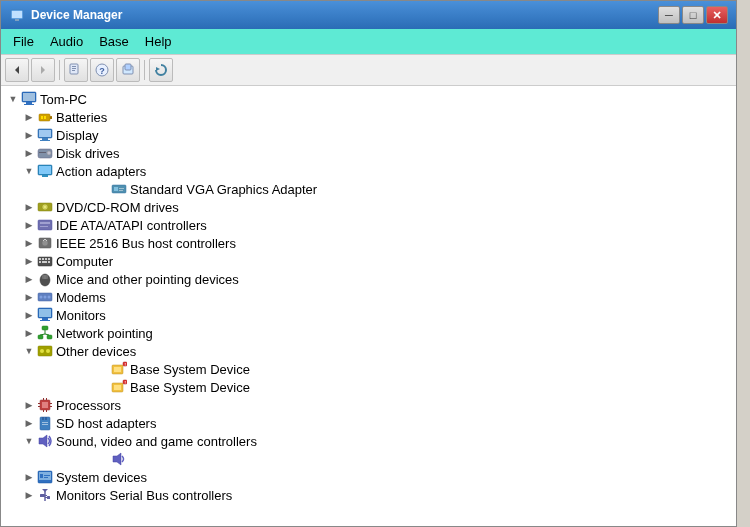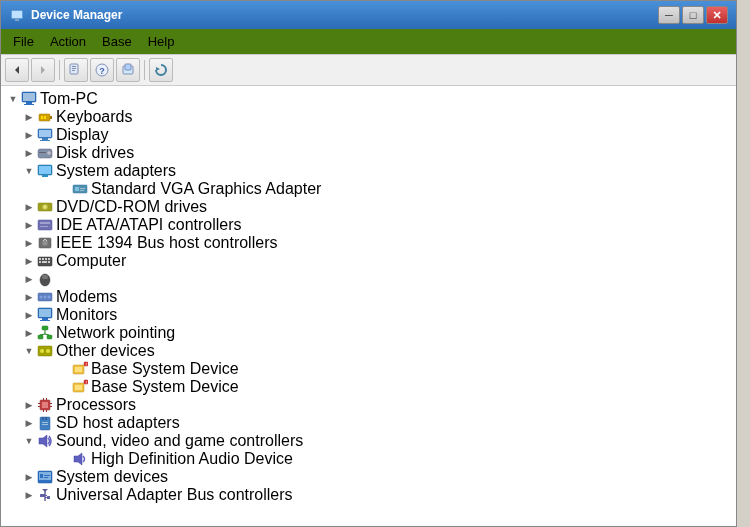--- a/index.html
+++ b/index.html
@@ -56,21 +56,21 @@
       justify-content: center;
       font-size: 11px;
       color: #333;
       cursor: pointer;
     }
     .tb-btn.close {
       background: linear-gradient(to bottom, #e86060, #c03030);
       color: white;
     }
     .menu-bar {
-      background: #4d7c0f;
+      background: #5eead4;
       border-bottom: 1px solid #ccc;
       display: flex;
       padding: 2px 4px;
     }
     .menu-item {
       padding: 3px 8px;
       cursor: pointer;
       font-size: 13px;
       color: #000;
     }
@@ -132,26 +132,26 @@
       width: 16px;
       height: 16px;
       margin-right: 3px;
       flex-shrink: 0;
       display: flex;
       align-items: center;
       justify-content: center;
       font-size: 14px;
     }
     .node-label {
-      font-size: 16px;
+      font-size: 13px;
     }
     
     .indent-0 { padding-left: 4px; }
     .indent-1 { padding-left: 20px; }
-    .indent-2 { padding-left: 55px; }
+    .indent-2 { padding-left: 55px; margin-left: 39px; }
 
     
     .icon-computer { color: #3070c0; }
   </style>
 </head>
 <body>
 
 <div class="window">
 
   <div class="title-bar">
@@ -165,21 +165,21 @@
     <span class="title-bar-text">Device Manager</span>
     <div class="title-bar-buttons">
       <div class="tb-btn">─</div>
       <div class="tb-btn">□</div>
       <div class="tb-btn close">✕</div>
     </div>
   </div>
 
   <div class="menu-bar">
     <div class="menu-item">File</div>
-    <div class="menu-item">Action</div>
+    <div class="menu-item">Audio</div>
     <div class="menu-item">Base</div>
     <div class="menu-item">Help</div>
   </div>
 
   <div class="toolbar">
     <div class="toolbar-btn">
       <svg width="12" height="12" viewBox="0 0 12 12">
           <polygon points="8,2 4,6 8,10" fill="#444"></polygon>
         </svg>
     </div>
@@ -237,21 +237,21 @@
       <div class="tree-item indent-1">
         <div class="expander">▶</div>
         <div class="node-icon">
           <svg width="16" height="16" viewBox="0 0 16 16">
             <rect x="2" y="5" width="11" height="7" rx="1" fill="#d0a000" stroke="#a07000" stroke-width="0.5"></rect>
             <rect x="13" y="7" width="2" height="3" rx="0.5" fill="#a07000"></rect>
             <rect x="4" y="7" width="2" height="3" fill="#ffdd00"></rect>
             <rect x="7" y="7" width="2" height="3" fill="#ffdd00"></rect>
           </svg>
         </div>
-        <span class="node-label">Keyboards</span>
+        <span class="node-label">Batteries</span>
       </div>
 
       <div class="tree-item indent-1">
         <div class="expander">▶</div>
         <div class="node-icon icon-computer">
           <svg width="16" height="16" viewBox="0 0 16 16">
             <rect x="1" y="2" width="14" height="9" rx="1" fill="#4080c0" stroke="#1050a0" stroke-width="0.5"></rect>
             <rect x="2" y="3" width="12" height="7" fill="#a0c8f0"></rect>
             <rect x="5" y="11" width="6" height="2" fill="#4080c0"></rect>
             <rect x="3" y="13" width="10" height="1" fill="#4080c0"></rect>
@@ -274,21 +274,21 @@
 
       <div class="tree-item indent-1">
         <div class="expander">▼</div>
         <div class="node-icon">
           <svg width="16" height="16" viewBox="0 0 16 16">
             <rect x="1" y="2" width="14" height="10" rx="1" fill="#3090c0" stroke="#1060a0" stroke-width="0.5"></rect>
             <rect x="2" y="3" width="12" height="8" fill="#80c8f8"></rect>
             <rect x="5" y="12" width="6" height="2" fill="#3090c0"></rect>
           </svg>
         </div>
-        <span class="node-label">System adapters</span>
+        <span class="node-label">Action adapters</span>
       </div>
 
       <div class="tree-item indent-2">
         <div class="expander" style="visibility:hidden">▶</div>
         <div class="node-icon">
           <svg width="16" height="16" viewBox="0 0 16 16">
             <rect x="1" y="4" width="14" height="8" rx="1" fill="#5090b0" stroke="#3070a0" stroke-width="0.5"></rect>
             <rect x="3" y="6" width="4" height="4" fill="#80c0e0"></rect>
             <rect x="8" y="7" width="5" height="1" fill="#a0c0d0"></rect>
             <rect x="8" y="9" width="4" height="1" fill="#a0c0d0"></rect>
@@ -323,21 +323,21 @@
 
       <div class="tree-item indent-1">
         <div class="expander">▶</div>
         <div class="node-icon">
           <svg width="16" height="16" viewBox="0 0 16 16">
             <rect x="2" y="3" width="12" height="10" rx="1" fill="#707070" stroke="#505050" stroke-width="0.5"></rect>
             <circle cx="8" cy="8" r="3" fill="#909090" stroke="#707070" stroke-width="0.5"></circle>
             <path d="M6 6 L8 4 L10 6" fill="none" stroke="#d0d0d0" stroke-width="1"></path>
           </svg>
         </div>
-        <span class="node-label">IEEE 1394 Bus host controllers</span>
+        <span class="node-label">IEEE 2516 Bus host controllers</span>
       </div>
 
       <div class="tree-item indent-1">
         <div class="expander">▶</div>
         <div class="node-icon">
           <svg width="16" height="16" viewBox="0 0 16 16">
             <rect x="1" y="4" width="14" height="9" rx="1" fill="#505050" stroke="#303030" stroke-width="0.5"></rect>
             <rect x="2" y="5" width="2" height="2" rx="0.3" fill="#d0d0d0"></rect>
             <rect x="5" y="5" width="2" height="2" rx="0.3" fill="#d0d0d0"></rect>
             <rect x="8" y="5" width="2" height="2" rx="0.3" fill="#d0d0d0"></rect>
@@ -352,20 +352,21 @@
 
       <div class="tree-item indent-1">
         <div class="expander">▶</div>
         <div class="node-icon">
           <svg width="16" height="16" viewBox="0 0 16 16">
             <ellipse cx="8" cy="9" rx="5" ry="6" fill="#505050" stroke="#303030" stroke-width="0.5"></ellipse>
             <rect x="5" y="4" width="6" height="4" rx="1" fill="#707070"></rect>
             <line x1="8" y1="4" x2="8" y2="8" stroke="#909090" stroke-width="0.5"></line>
           </svg>
         </div>
+        <span class="node-label">Mice and other pointing devices</span>
       </div>
 
       <div class="tree-item indent-1">
         <div class="expander">▶</div>
         <div class="node-icon">
           <svg width="16" height="16" viewBox="0 0 16 16">
             <rect x="1" y="4" width="14" height="8" rx="1" fill="#6080c0" stroke="#4060a0" stroke-width="0.5"></rect>
             <circle cx="4" cy="8" r="1.5" fill="#80a0e0"></circle>
             <circle cx="8" cy="8" r="1.5" fill="#80a0e0"></circle>
             <circle cx="12" cy="8" r="1.5" fill="#80a0e0"></circle>
@@ -486,21 +487,20 @@
       </div>
 
       <div class="tree-item indent-2">
         <div class="expander" style="visibility:hidden">▶</div>
         <div class="node-icon">
           <svg width="16" height="16" viewBox="0 0 16 16">
             <polygon points="2,5 6,5 10,2 10,14 6,11 2,11" fill="#6060c0" stroke="#4040a0" stroke-width="0.5"></polygon>
             <path d="M11 5 Q14 8 11 11" fill="none" stroke="#6060c0" stroke-width="1.5"></path>
           </svg>
         </div>
-        <span class="node-label">High Definition Audio Device</span>
       </div>
 
       <div class="tree-item indent-1">
         <div class="expander">▶</div>
         <div class="node-icon">
           <svg width="16" height="16" viewBox="0 0 16 16">
             <rect x="1" y="2" width="14" height="12" rx="1" fill="#3070c0" stroke="#1050a0" stroke-width="0.5"></rect>
             <rect x="2" y="3" width="12" height="8" fill="#80b0e0"></rect>
             <rect x="3" y="5" width="3" height="4" fill="#3070c0"></rect>
             <rect x="7" y="6" width="6" height="1" fill="#3070c0"></rect>
@@ -515,18 +515,18 @@
         <div class="node-icon">
           <svg width="16" height="16" viewBox="0 0 16 16">
             <line x1="8" y1="2" x2="8" y2="14" stroke="#6060a0" stroke-width="1.5"></line>
             <polygon points="5,2 11,2 8,5" fill="#6060a0"></polygon>
             <rect x="3" y="7" width="5" height="3" rx="0.5" fill="#6060a0"></rect>
             <rect x="10" y="9" width="3" height="3" rx="0.5" fill="#6060a0"></rect>
             <line x1="8" y1="8.5" x2="10" y2="8.5" stroke="#6060a0" stroke-width="1"></line>
             <line x1="8" y1="10.5" x2="11.5" y2="10.5" stroke="#6060a0" stroke-width="1"></line>
           </svg>
         </div>
-        <span class="node-label">Universal Adapter Bus controllers</span>
+        <span class="node-label">Monitors Serial Bus controllers</span>
       </div>
 
     </div>
   </div>
 </div>
 
 </body></html>

